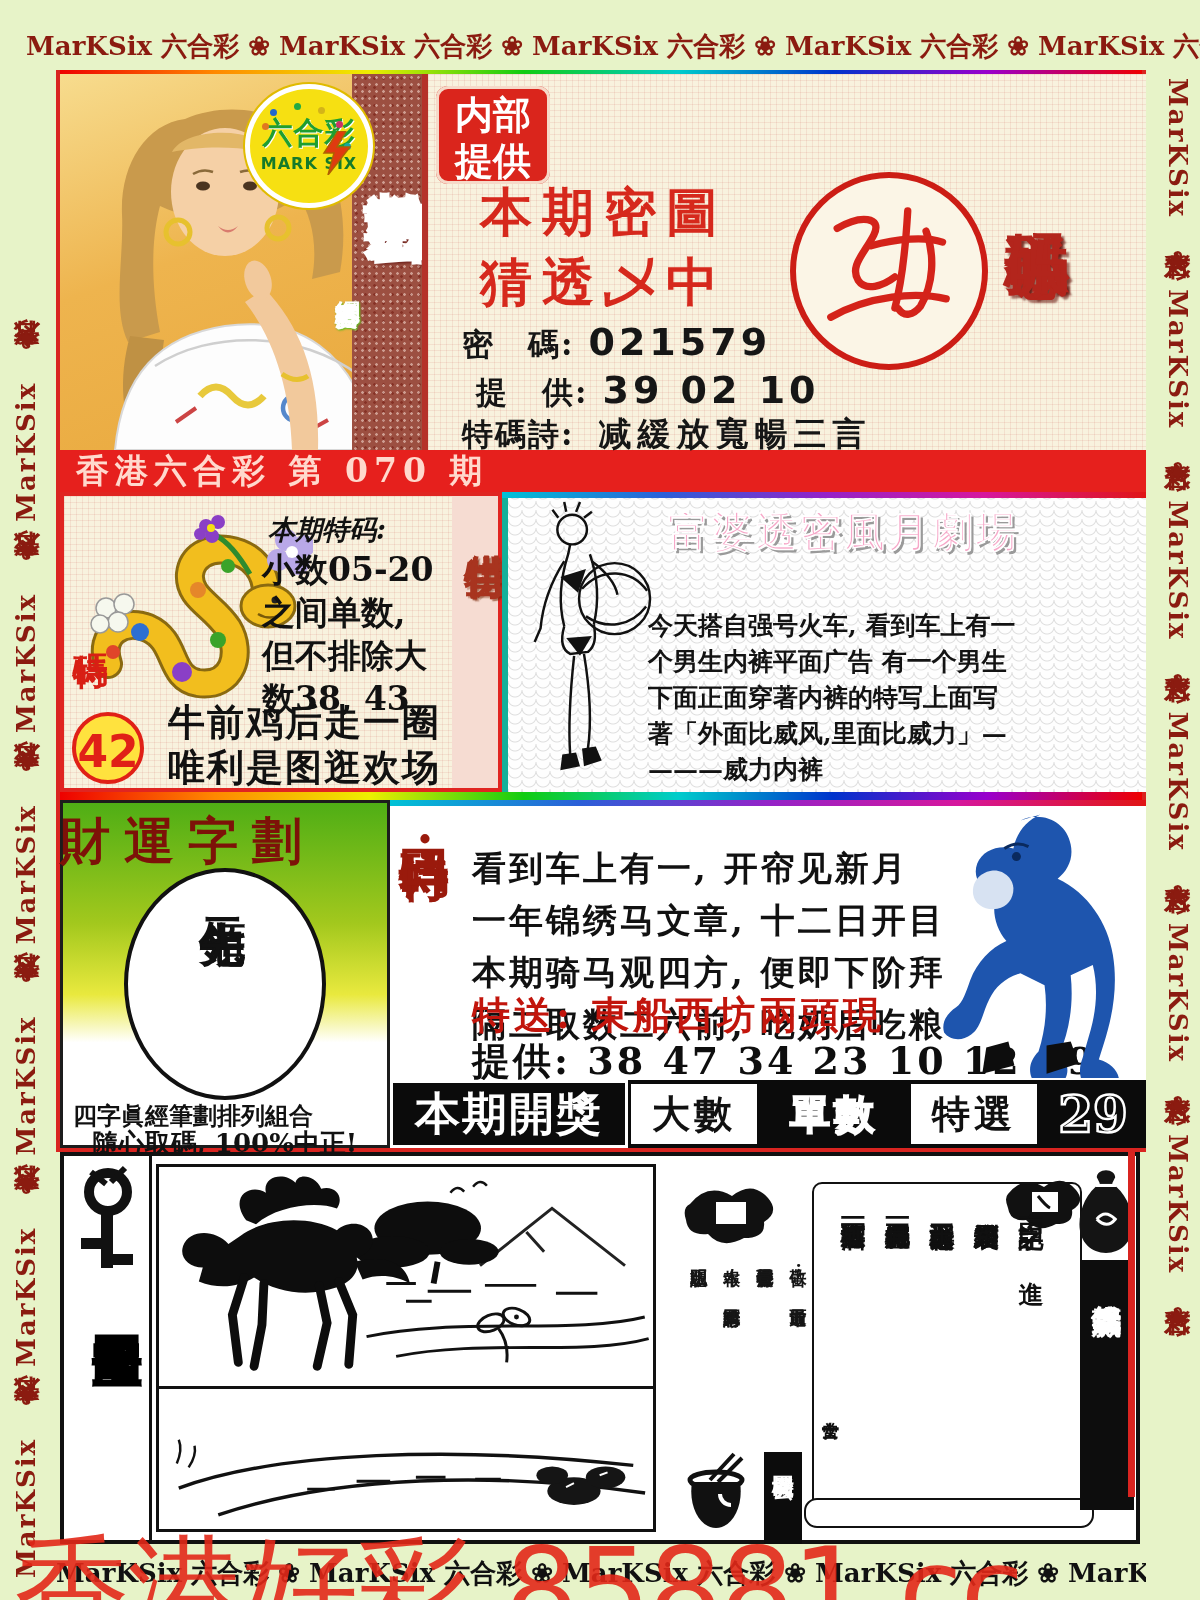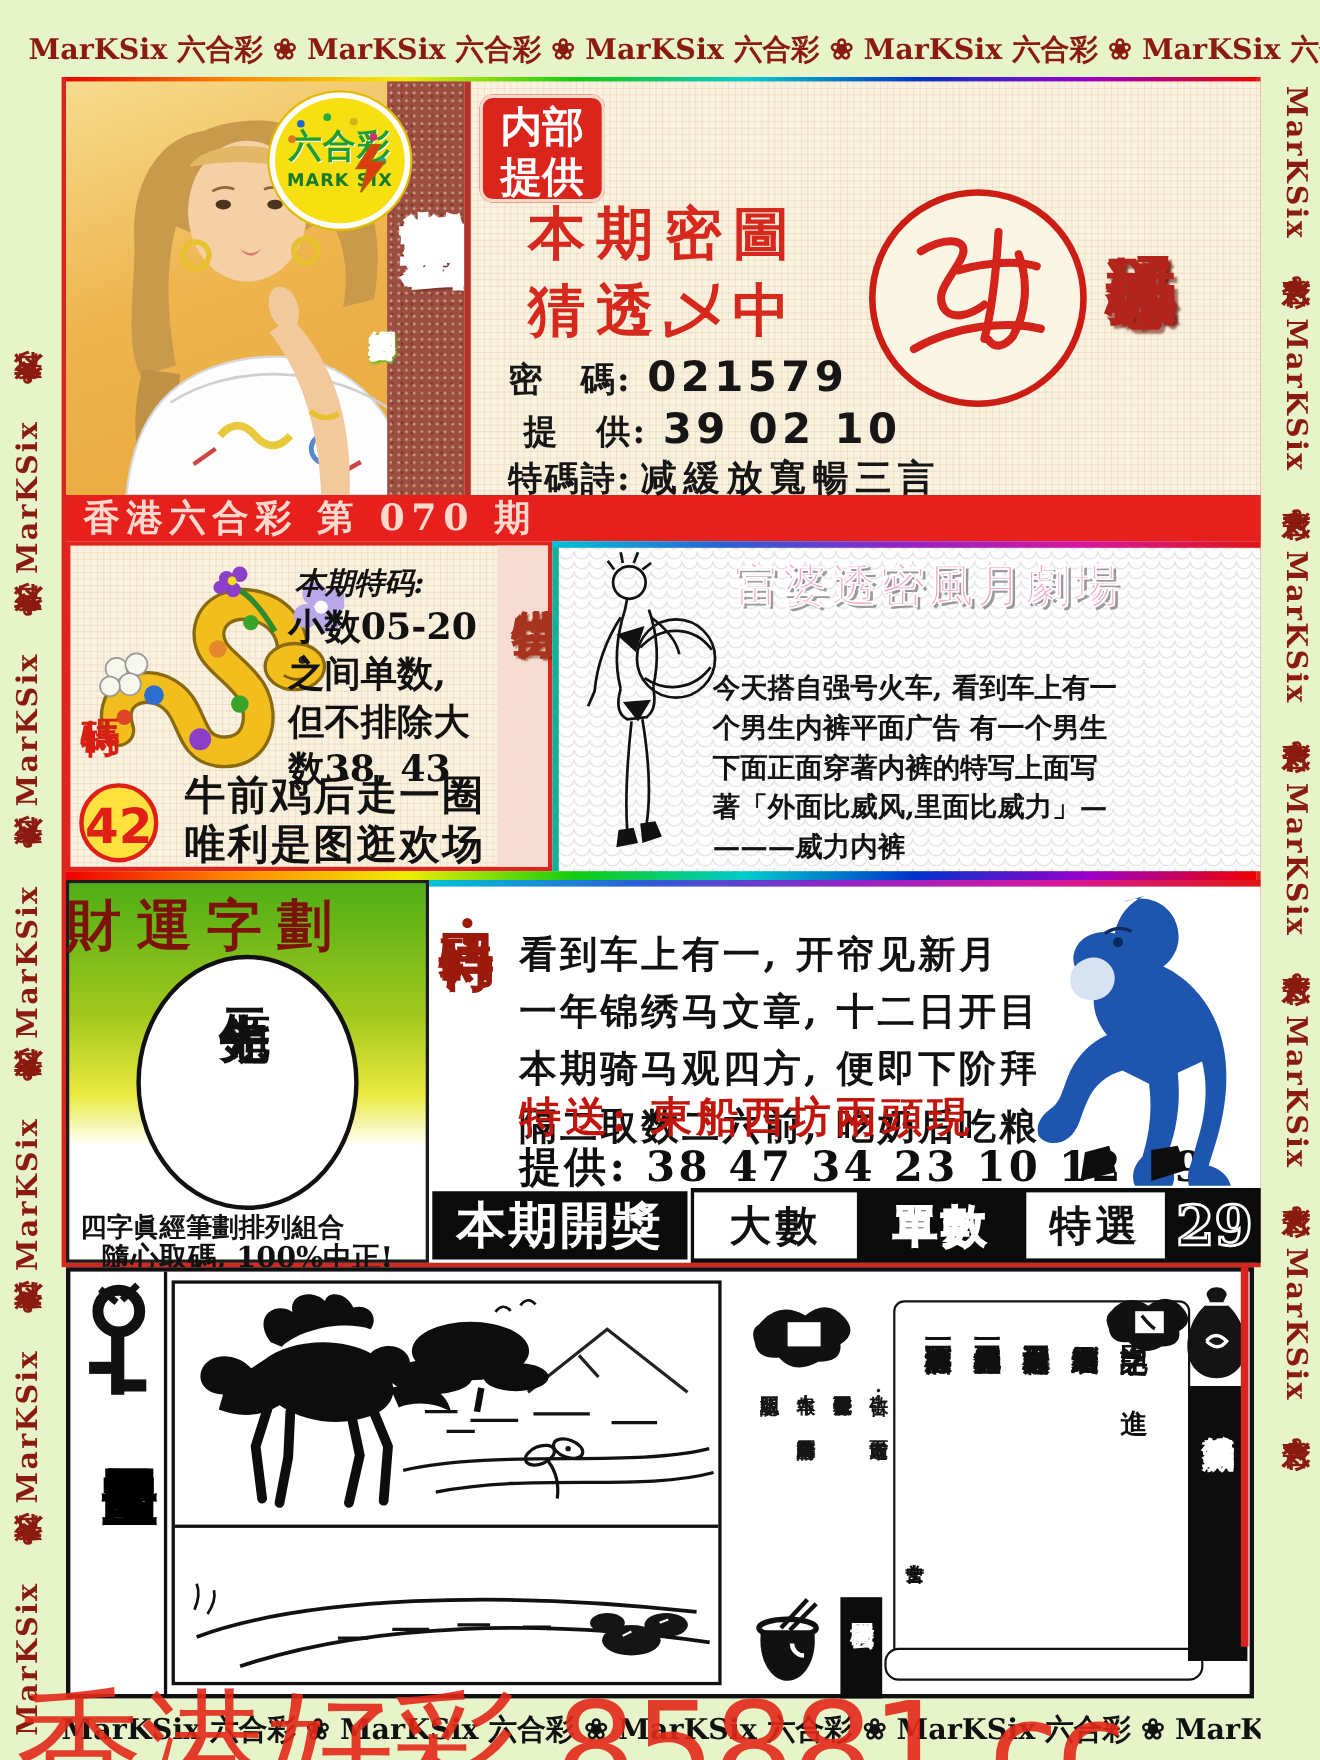--- a/index.html
+++ b/index.html
@@ -32,21 +32,21 @@
   .tou-title{left:350px;top:140px;font-size:66px;line-height:1.45;font-weight:bold;color:#ee2512;-webkit-text-stroke:3px #fff;text-shadow:3px 3px 3px rgba(80,0,0,.45);font-family:"DejaVu Serif",serif;}
   .site-v{left:332px;top:282px;font-size:25px;line-height:1.2;color:#fff;font-weight:bold;text-shadow:1px 1px 2px #6b2;}
   .issue-bar{left:60px;top:450px;width:1086px;height:42px;background:#e6201d;color:#ffd9cd;font-size:33px;font-weight:bold;line-height:42px;letter-spacing:6px;padding-left:16px;font-family:"DejaVu Serif",serif;box-sizing:border-box;}
   
   .secret{left:422px;top:74px;width:724px;height:376px;border-left:6px solid #b5322a;box-sizing:border-box;}
   .stamp{left:436px;top:86px;width:114px;height:98px;background:#da251c;border-radius:12px;box-shadow:inset 0 0 0 3px #f6d9c8;color:#fff;text-align:center;font-weight:bold;font-size:38px;line-height:1.2;padding-top:6px;box-sizing:border-box;font-family:"DejaVu Serif",serif;}
   .headline{color:#d6281c;font-weight:bold;font-size:52px;letter-spacing:10px;font-family:"DejaVu Serif",serif;}
   .srow{font-weight:bold;color:#161616;}
   .srow .lab{font-size:31px;letter-spacing:2px;font-family:"DejaVu Serif",serif;}
   .srow .val{font-size:38px;letter-spacing:4px;margin-left:14px;}
-  .srow .val-serif{font-size:33px;letter-spacing:6px;margin-left:8px;font-family:"DejaVu Serif",serif;}
+  .srow .val-serif{font-size:33px;letter-spacing:6px;margin-left:24px;font-family:"DejaVu Serif",serif;}
   .seal-circle{left:790px;top:172px;width:186px;height:186px;border:6px solid #cc1d15;border-radius:50%;background:#fbf5e6;}
   .slogan{left:1000px;top:182px;height:300px;font-size:64px;line-height:1.18;font-weight:bold;color:#b3251c;text-shadow:3px 3px 2px rgba(96,12,6,.55);font-family:"DejaVu Serif",serif;}
   
   .zodiac{left:60px;top:492px;width:442px;height:300px;border:4px solid #e02521;box-sizing:border-box;}
   .ztag{left:70px;top:625px;font-size:35px;line-height:1.15;font-weight:bold;color:#d81f14;font-family:"DejaVu Serif",serif;}
   .zbadge{left:72px;top:712px;width:72px;height:72px;border-radius:50%;background:#ffe23e;border:4px solid #e02017;color:#e02017;font-size:44px;font-weight:bold;text-align:center;line-height:72px;box-sizing:border-box;}
   .ztitle{left:268px;top:512px;font-size:27px;font-weight:bold;font-style:italic;color:#111;font-family:"DejaVu Serif",serif;}
   .zlines{left:262px;top:548px;font-size:33px;line-height:43px;font-weight:bold;color:#111;font-family:"DejaVu Serif",serif;}
   .zbottom{left:168px;top:700px;font-size:37px;line-height:45px;font-weight:bold;color:#111;font-family:"DejaVu Serif",serif;letter-spacing:2px;}
   .zside{left:452px;top:496px;width:46px;height:292px;background:#f6dcd2;}
@@ -69,21 +69,21 @@
   .poem-grad{left:390px;top:800px;width:756px;}
   .ptag{left:398px;top:812px;font-size:50px;line-height:1.07;font-weight:bold;color:#9a1a0c;font-family:"DejaVu Serif",serif;}
   .plines{left:472px;top:842px;width:470px;font-size:34px;line-height:52px;font-weight:bold;color:#111;letter-spacing:3px;font-family:"DejaVu Serif",serif;white-space:nowrap;}
   .pspecial{left:472px;top:990px;font-size:38px;font-weight:bold;color:#c2150c;letter-spacing:4px;font-family:"DejaVu Serif",serif;}
   .pprovide{left:472px;top:1036px;font-size:38px;font-weight:bold;color:#0e0e0e;letter-spacing:3px;font-family:"DejaVu Serif",serif;}
   
   .rbar{left:390px;top:1080px;width:756px;height:68px;background:#0b0b0b;display:flex;align-items:stretch;}
   .rcell{display:flex;align-items:center;justify-content:center;font-weight:bold;font-family:"DejaVu Serif",serif;}
   .rc-draw{width:238px;color:#fff;font-size:45px;box-shadow:inset 0 0 0 3px #fff;letter-spacing:2px;}
   .rc-light{background:#fff;color:#111;font-size:38px;margin:4px 3px;letter-spacing:4px;}
-  .rc-big{width:148px;}
+  .rc-big{width:126px;}
   .rc-odd{width:148px;color:#0b0b0b;font-size:40px;-webkit-text-stroke:2px #fff;letter-spacing:4px;}
   .rc-pick{width:126px;}
   .rc-num{flex:1;color:#0b0b0b;font-size:50px;-webkit-text-stroke:2.5px #fff;}
   
   .comic{left:60px;top:1152px;width:1080px;height:392px;background:#fff;border:4px solid #111;box-sizing:border-box;}
   .cleft{left:0;top:0;width:88px;height:384px;border-right:3px solid #111;box-sizing:border-box;}
   .treasure{left:20px;top:142px;font-size:48px;line-height:1.42;font-weight:bold;color:#fff;-webkit-text-stroke:3px #000;font-family:"DejaVu Serif",serif;}
   .cframe{left:92px;top:8px;width:500px;height:368px;border:3px solid #111;box-sizing:border-box;}
   .cpanel1{height:222px;border-bottom:3px solid #111;box-sizing:border-box;overflow:hidden;}
   .cpanel2{height:140px;overflow:hidden;}

